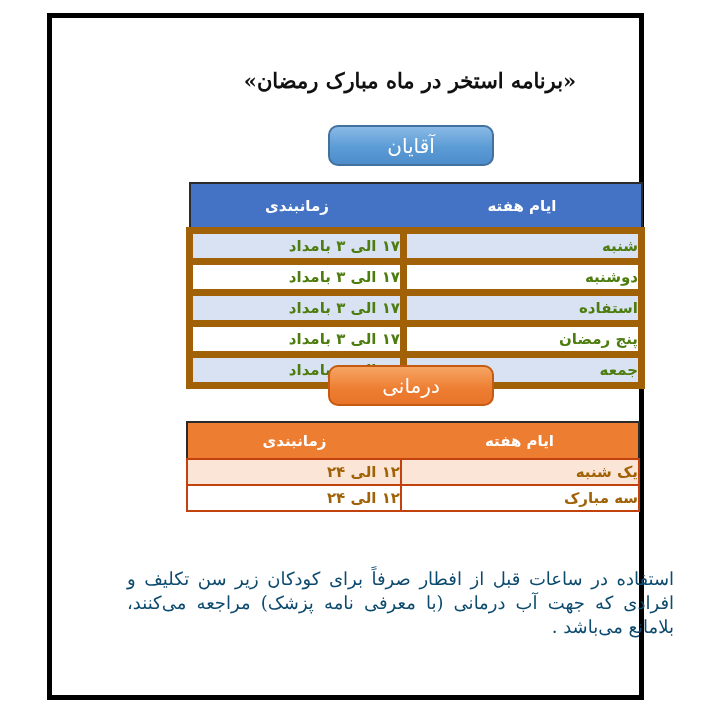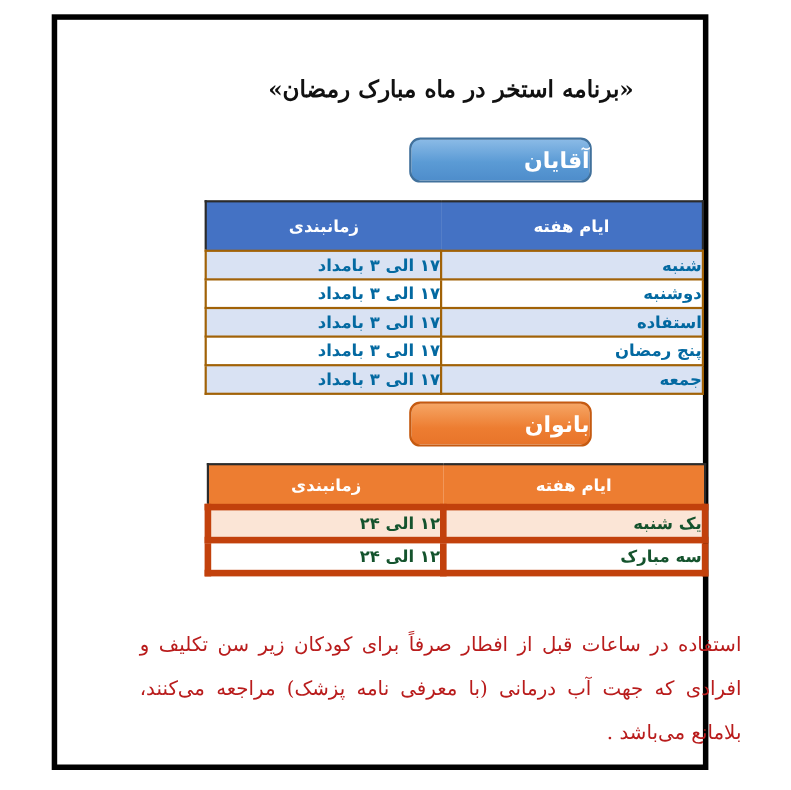--- a/index.html
+++ b/index.html
@@ -13,24 +13,23 @@
     border:5px solid #000000;box-sizing:border-box;background:#ffffff;
   }
   .title{
     position:absolute;top:50px;left:118px;width:480px;margin:0;
     direction:rtl;text-align:center;
     font-family:"DejaVu Serif","Liberation Serif",serif;
     font-size:21px;font-weight:bold;color:#111111;letter-spacing:-0.5px;
   }
   .badge{
     position:absolute;left:276px;width:166px;height:41px;
-    border-radius:10px;display:flex;align-items:center;justify-content:flex-start;
-    color:#ffffff;font-size:20px;font-weight:bold;direction:rtl;
+    border-radius:10px;display:flex;align-items:center;justify-content:center;
+    color:#ffffff;font-size:20px;font-weight:normal;direction:rtl;
     box-sizing:border-box;
-    margin-left:44px;
   }
   .badge-men{
     top:107px;
     background:linear-gradient(180deg,#8ABAE6 0%,#5B9BD5 55%,#4E8DCB 100%);
     border:2px solid var(--c-men_badge_border,#41719C);
   }
   .badge-women{
     top:347px;
     background:linear-gradient(180deg,#F6A564 0%,#ED7D31 60%,#E8742A 100%);
     border:2px solid var(--c-women_badge_border,#C55A11);
@@ -42,31 +41,31 @@
   }
   table.sched col.c-days{width:238px;}
   table.sched col.c-time{width:214px;}
   table.sched th,table.sched td{
     padding:0;vertical-align:middle;
     font-weight:bold;font-size:15px;
   }
   table.sched th{color:#ffffff;border:none;}
   table.men{top:164px;border:2px solid #2b2b2b;}
   table.men th{background:var(--c-men_header,#4472C4);height:43px;}
-  table.men td{height:24px;color:#0369a1;border:2px solid #a16207;}
+  table.men td{height:24px;color:#4d7c0f;border:7px solid #a16207;}
   table.men tr.stripe td{background:var(--c-men_stripe,#D9E2F3);}
   table.women{top:403px;border:2px solid #2b2b2b;}
   table.women th{background:var(--c-women_header,#ED7D31);height:35px;}
-  table.women td{height:24px;color:#14532d;border:6px solid #c2410c;}
+  table.women td{height:24px;color:#a16207;border:2px solid #c2410c;}
   table.women tr.stripe td{background:var(--c-women_stripe,#FBE5D6);}
   .footnote{
     position:absolute;top:549px;left:75px;width:547px;margin:0;
     direction:rtl;text-align:justify;
     font-family:"DejaVu Serif","Liberation Serif",serif;
-    font-size:18px;line-height:40px;color:#b91c1c;
+    font-size:18px;line-height:24px;color:#0c4a6e;
   }
 </style>
 </head>
 <body>
 
 <div class="frame">
 
   <h1 class="title">«برنامه استخر در ماه مبارک رمضان»</h1>
 
   <div class="badge badge-men">
@@ -102,21 +101,21 @@
         <td>۱۷ الی ۳ بامداد</td>
       </tr>
       <tr class="stripe">
         <td>جمعه</td>
         <td>۱۷ الی ۳ بامداد</td>
       </tr>
     </tbody>
   </table>
 
   <div class="badge badge-women">
-    <span>بانوان</span>
+    <span>درمانی</span>
   </div>
 
   <table class="sched women">
     <colgroup>
         <col class="c-days">
         <col class="c-time">
       </colgroup>
     <thead>
       <tr>
         <th>ایام هفته</th>

